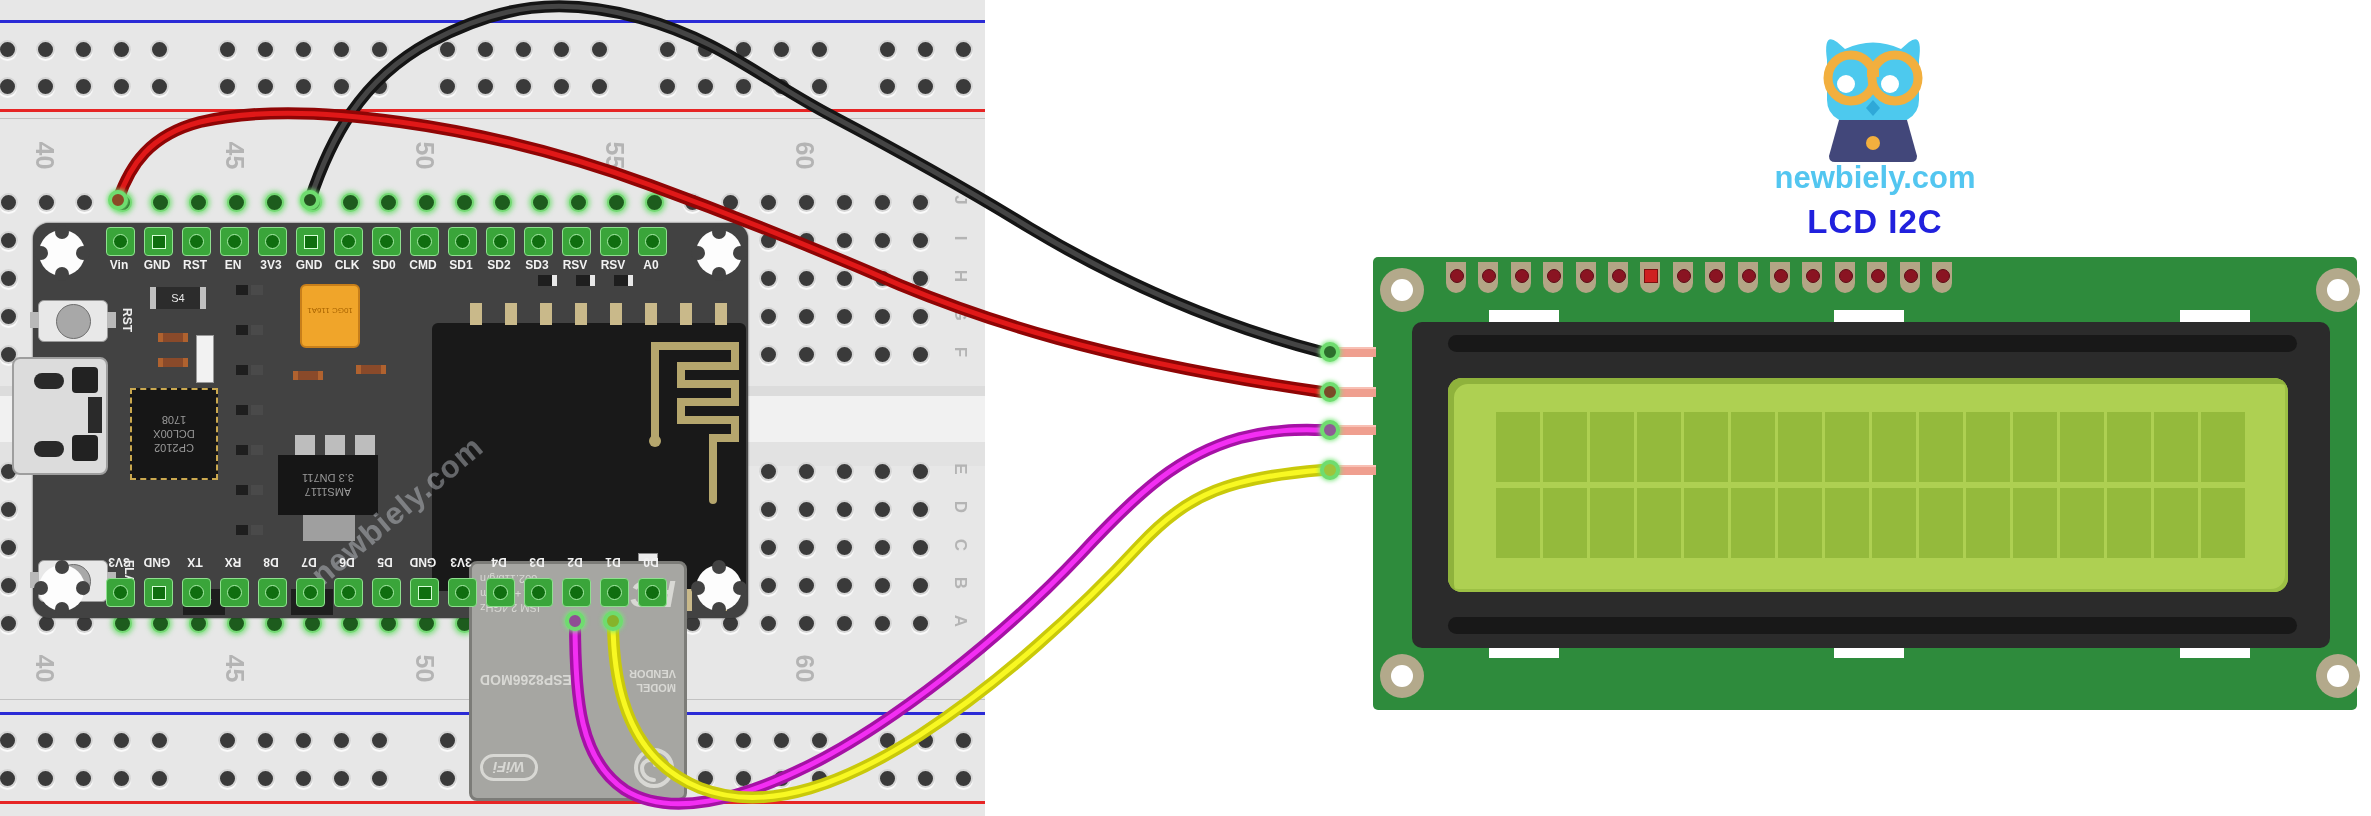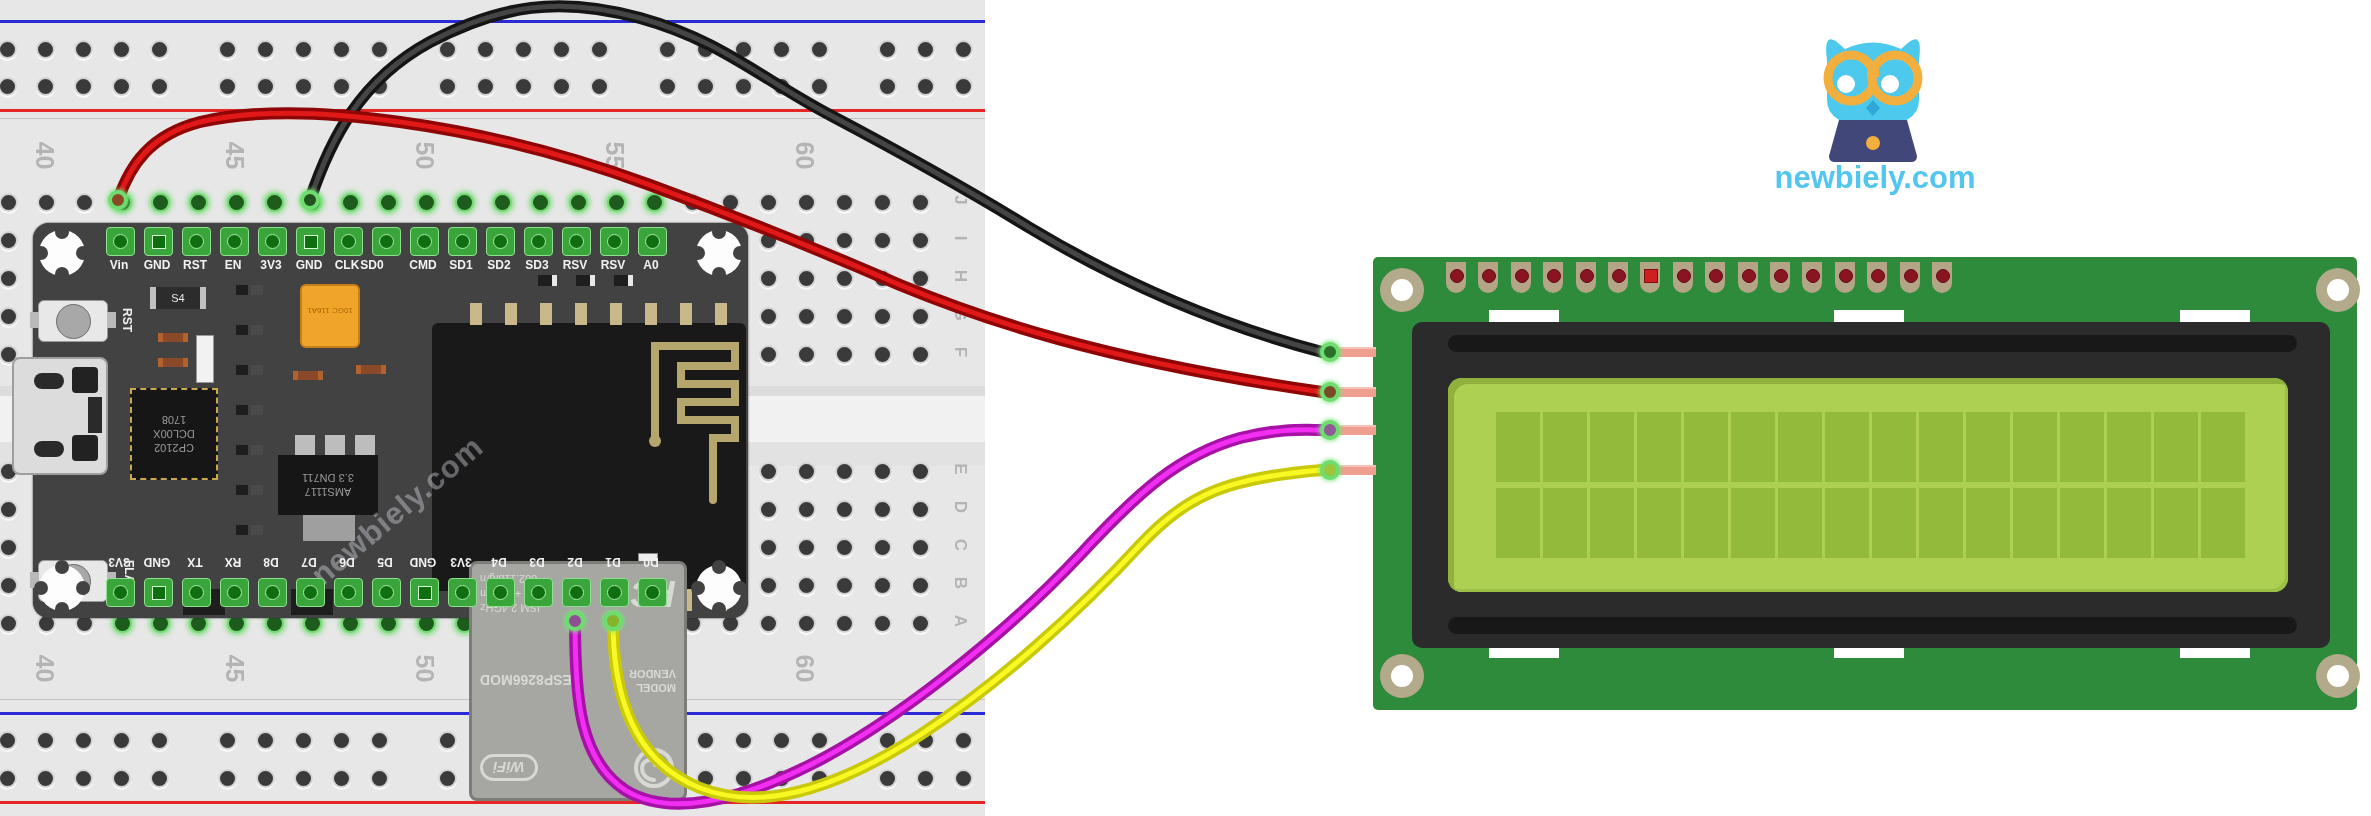--- a/index.html
+++ b/index.html
@@ -634,21 +634,21 @@
           <span class="pin-inner-circle"></span>
         </div>
         <div class="pinlab abs" style="left: 295px; top: 35px;">CLK</div>
         <div class="pad abs" style="left: 301px; top: 355px;">
           <span class="pin-inner-circle"></span>
         </div>
         <div class="pinlab flip abs" style="left: 295px; top: 332px;">D6</div>
         <div class="pad abs" style="left: 339px; top: 4px;">
           <span class="pin-inner-circle"></span>
         </div>
-        <div class="pinlab abs" style="left: 320px; top: 35px;">SD0</div>
+        <div class="pinlab abs" style="left: 332px; top: 35px;">SD0</div>
         <div class="pad abs" style="left: 339px; top: 355px;">
           <span class="pin-inner-circle"></span>
         </div>
         <div class="pinlab flip abs" style="left: 333px; top: 332px;">D5</div>
         <div class="pad abs" style="left: 377px; top: 4px;">
           <span class="pin-inner-circle"></span>
         </div>
         <div class="pinlab abs" style="left: 371px; top: 35px;">CMD</div>
         <div class="pad abs" style="left: 377px; top: 355px;">
           <span class="pin-inner-square"></span>
@@ -880,14 +880,15 @@
     <circle cx="46" cy="56" r="23" fill="#4dc9ee" stroke="#f2af3e" stroke-width="9"></circle>
     <circle cx="90" cy="56" r="23" fill="#4dc9ee" stroke="#f2af3e" stroke-width="9"></circle>
     <rect x="62" y="48" width="12" height="7" fill="#f2af3e"></rect>
     <circle cx="41" cy="62" r="9" fill="#fff"></circle>
     <circle cx="85" cy="62" r="9" fill="#fff"></circle>
     <path d="M68 78 l7 8 l-7 8 l-7 -8 Z" fill="#2fa8d8"></path>
     <path d="M34 98 L102 98 L112 134 Q112 140 106 140 L30 140 Q24 140 24 134 Z" fill="#42477a"></path>
     <circle cx="68" cy="121" r="7" fill="#f2af3e"></circle>
   </svg>
   <div id="site" class="abs">newbiely.com</div>
+  <div id="caption" class="abs">LCD I2C</div>
 
 </div>
 
 </body></html>

